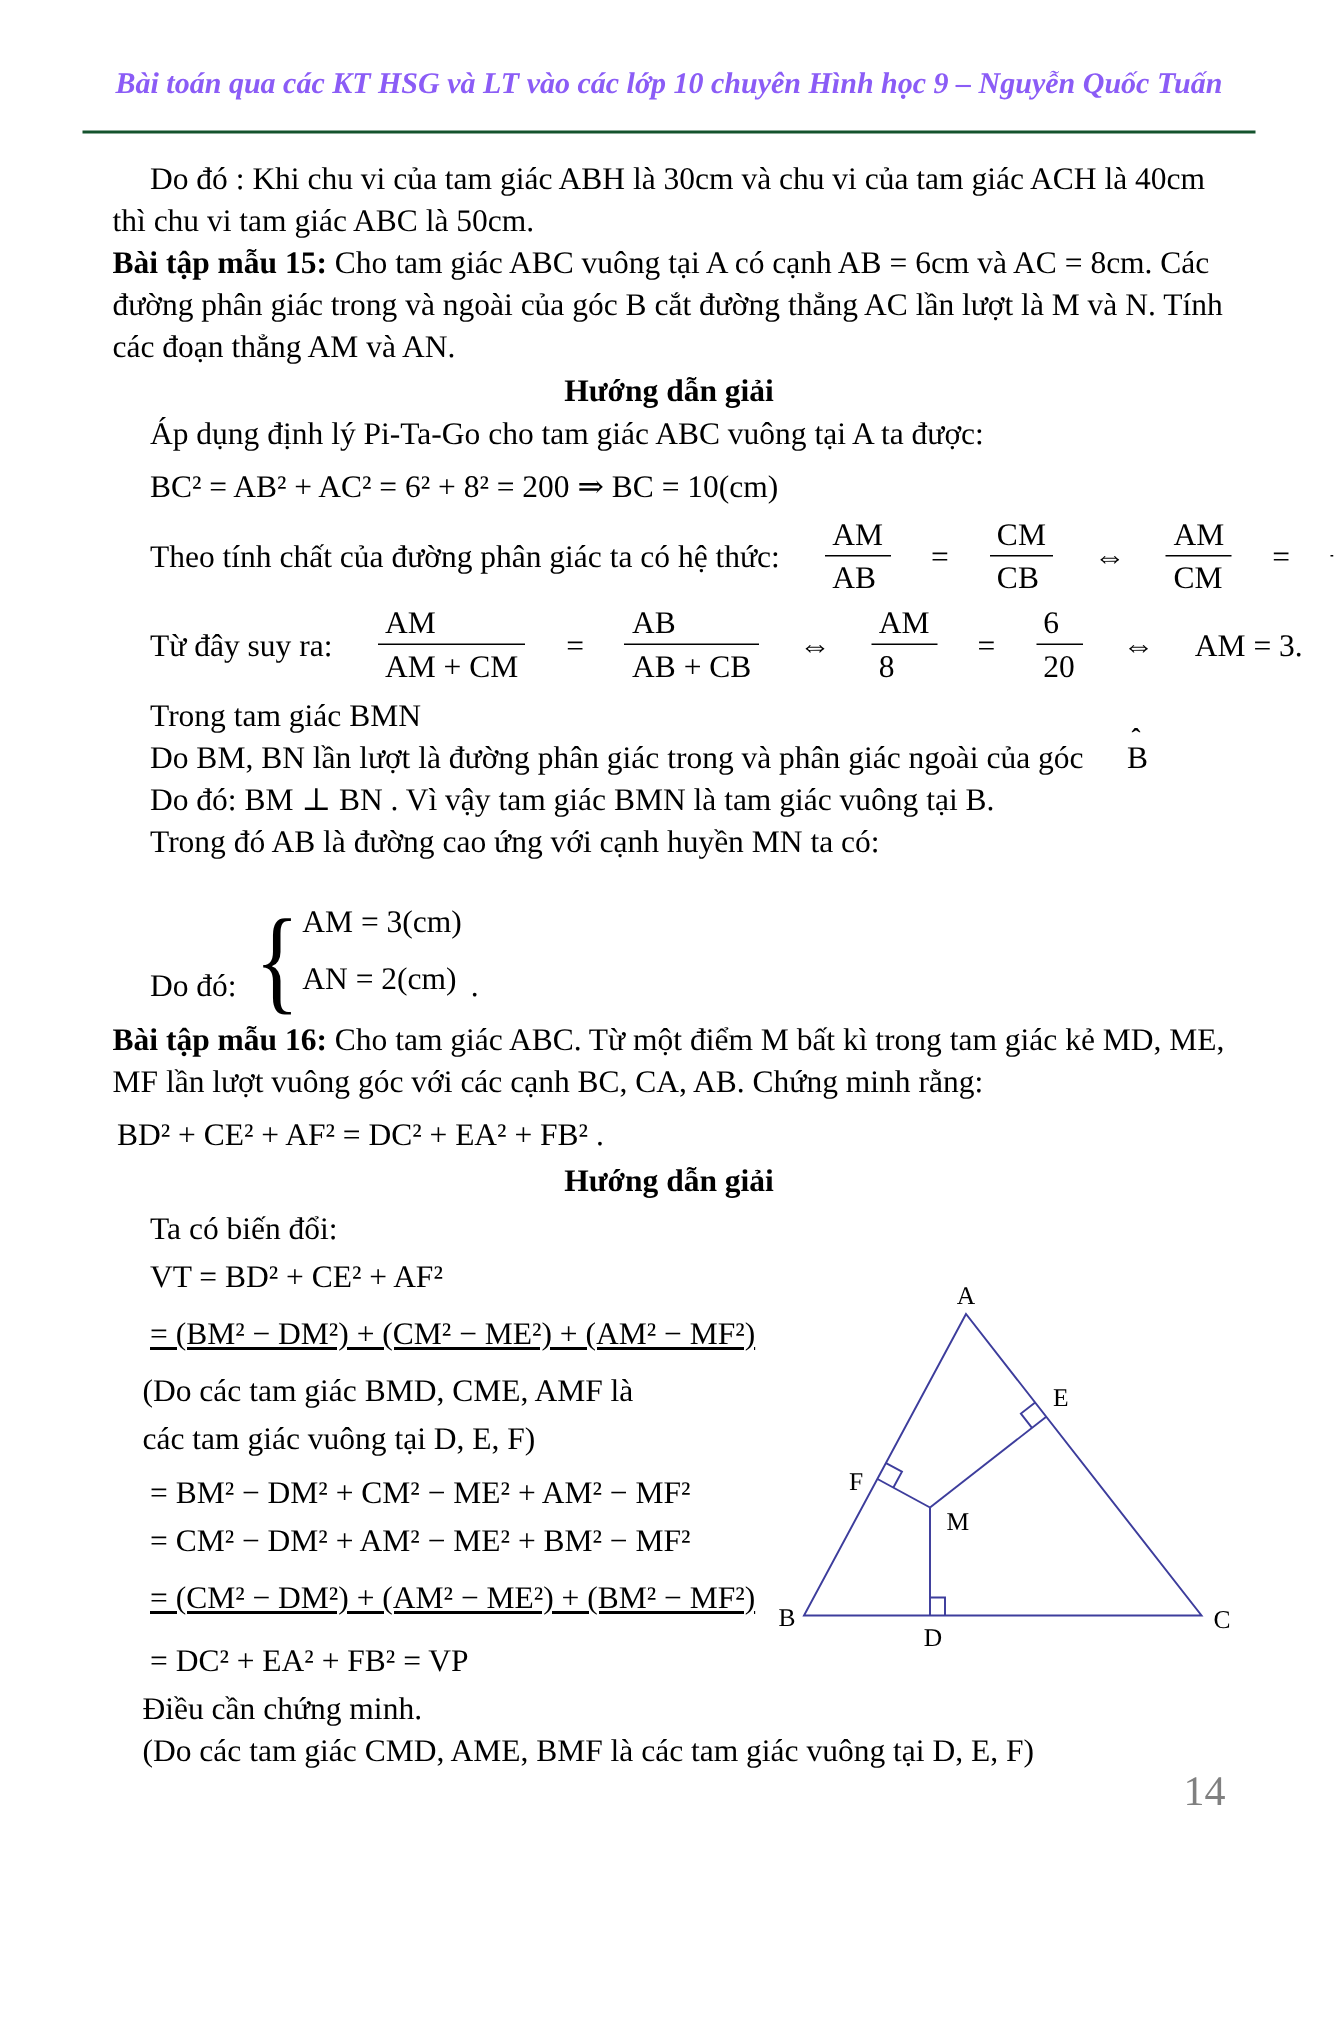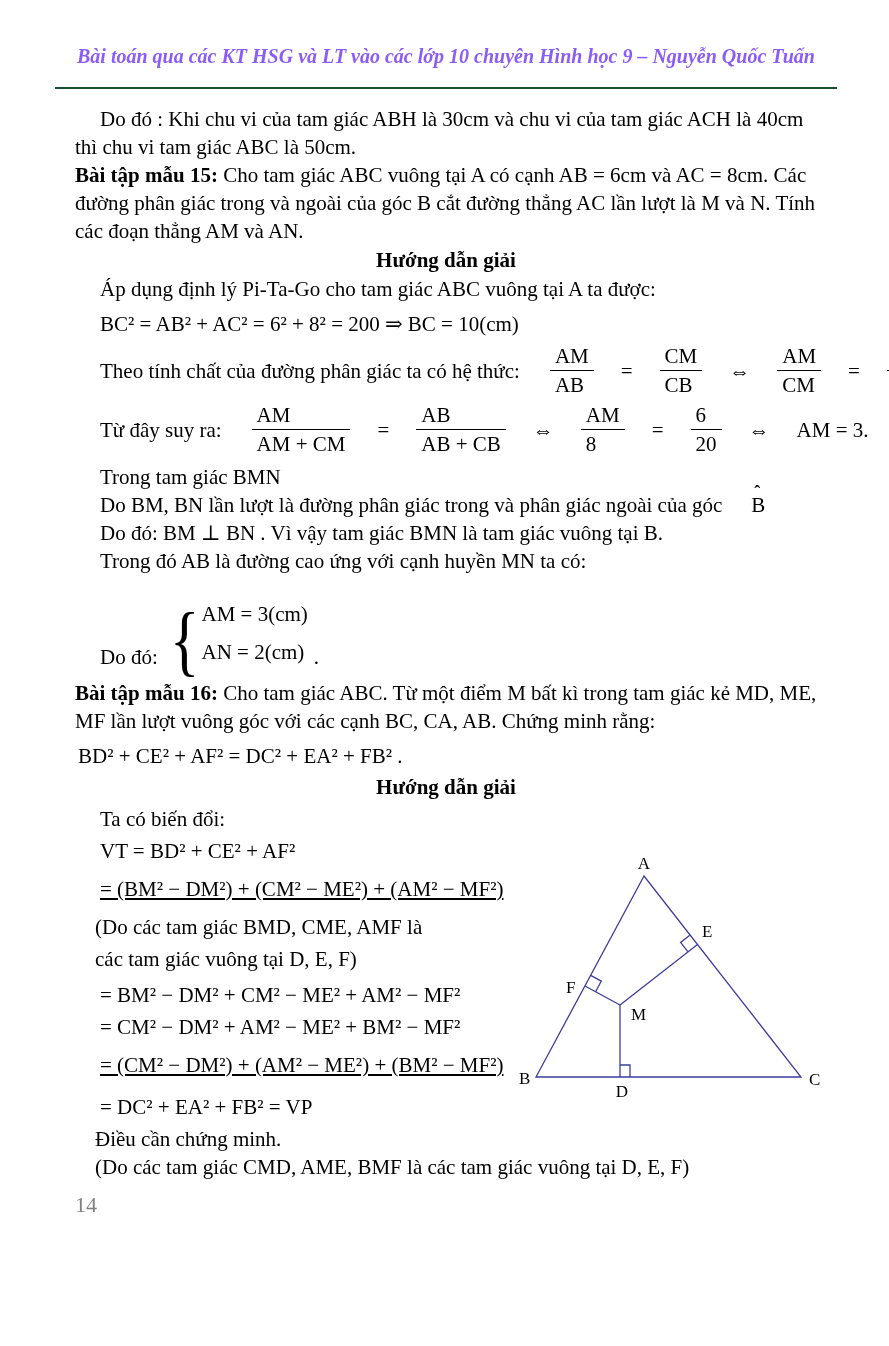--- a/index.html
+++ b/index.html
@@ -25,21 +25,21 @@
   .frac .den{display:block;border-top:1.4px solid #000;padding:2px 5px 0;}
   .sys{display:flex;align-items:flex-end;margin:20px 0 8px 25px;}
   .sys .brace{font-size:62px;font-weight:400;line-height:60px;transform:scaleY(1.25);margin:0 2px 0 12px;}
   .sys .rows{display:inline-block;}
   .sys .rows div{line-height:38px;}
   .sys .tail{margin-left:6px;align-self:flex-end;}
   .deriv{margin-left:25px;white-space:nowrap;}
   .deriv div{margin:4px 0;}
   .deriv .tall{line-height:40px;text-decoration:underline;}
   .deriv .note{margin-left:-5px;}
-  .pageno{color:#808080;font-size:22px;margin-top:10px;margin-left:0;}
+  .pageno{color:#808080;font-size:28px;margin-left:0;text-align:right;}
   .bhat{position:relative;display:inline-block;margin-left:4px;}
   .bhat .mark{position:absolute;left:3px;top:-13px;font-size:18px;font-weight:700;}
   .diagram{position:absolute;left:518px;top:854px;}
   .diagram text{font-size:17px;fill:#000;font-family:"Liberation Serif","DejaVu Serif",serif;}
 </style>
 </head>
 <body>
 
 <div class="page">
 

